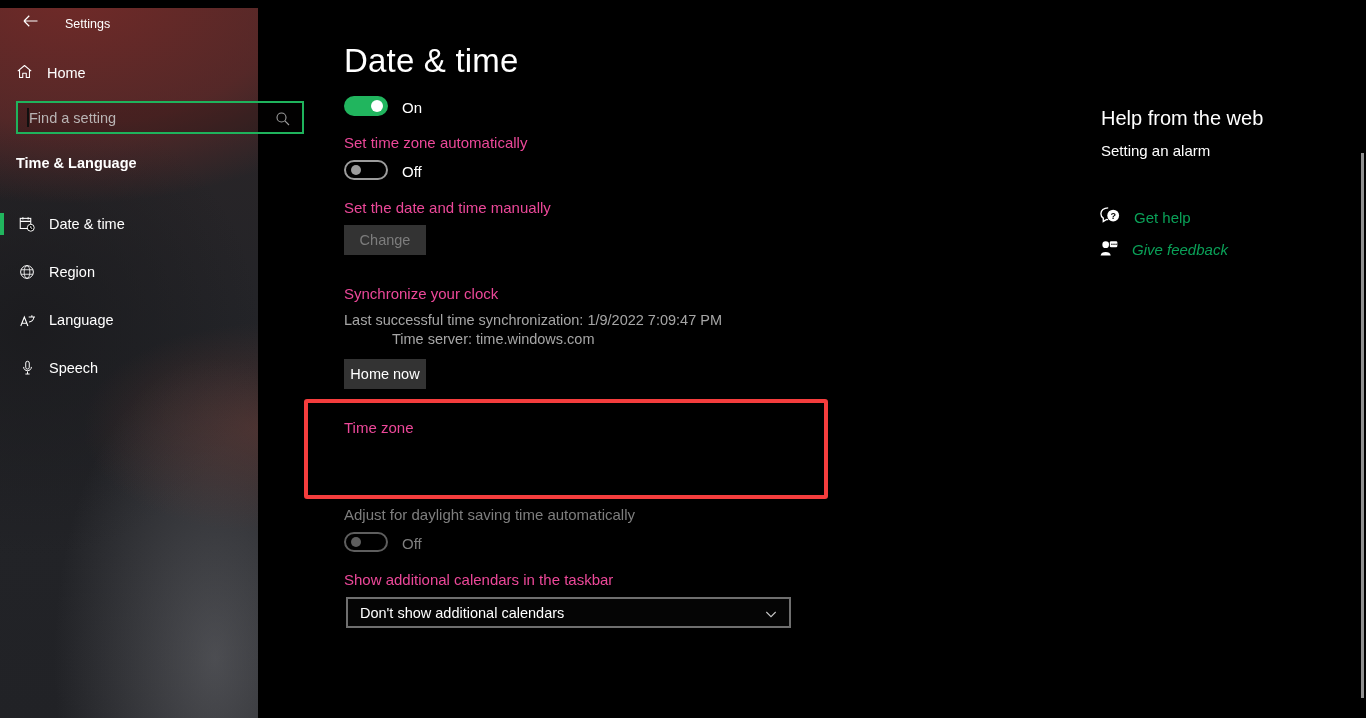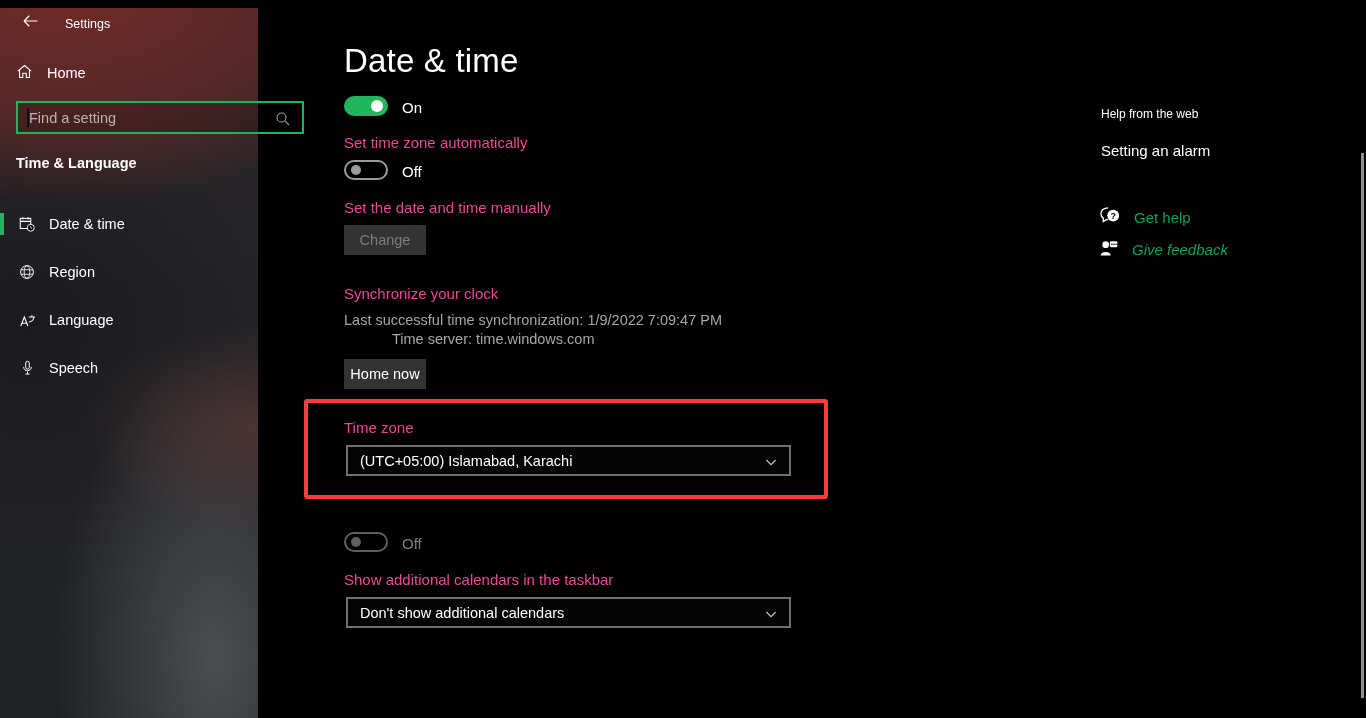--- a/index.html
+++ b/index.html
@@ -72,21 +72,21 @@
   .dropdown {
     position:absolute; width:445px; height:31px; border:2px solid #6f6f6f; background:#050505;
     display:flex; align-items:center; font-size:14.5px; color:#fff; padding-left:12px;
   }
   .dropdown .chev { position:absolute; right:10px; top:7px; }
   
   .annotation-box {
     position:absolute; left:304px; top:399px; width:524px; height:100px;
     border:4px solid #f53d3d; border-radius:3px; pointer-events:none; z-index:5;
   }
-  .help-heading { position:absolute; left:1101px; top:107px; font-size:12px; }
+  .help-heading { position:absolute; left:1101px; top:107px; font-size:20px; }
   .help-link { position:absolute; left:1101px; top:142px; font-size:15px; color:#ffffff; }
   .help-row { position:absolute; display:flex; align-items:center; gap:13px; color:#0aa158; font-size:15px; }
   .scrollbar-thumb { position:absolute; left:1361px; top:153px; width:3px; height:545px; background:#8f8f8f; }
 </style>
 </head>
 <body>
 
 <div class="sidebar">
 
   <div class="back-btn">
@@ -207,29 +207,22 @@
 
   <span class="lbl" style="left:24px; top:199px;">Set the date and time manually</span>
   <div class="btn disabled" style="left:24px; top:225px;">Change</div>
 
   <span class="lbl" style="left:24px; top:285px;">Synchronize your clock</span>
   <span class="lbl-gray" style="left:24px; top:312px;">Last successful time synchronization: 1/9/2022 7:09:47 PM</span>
   <span class="lbl-gray" style="left:24px; top:331px;margin-left:48px;">Time server: time.windows.com</span>
   <div class="btn" style="left:24px; top:359px;">Home now</div>
 
   <span class="lbl" style="left:24px; top:419px;">Time zone</span>
-  <div class="dropdown" style="left:26px; top:445px;">
-    <span>(UTC+05:00) Islamabad, Karachi</span>
-    <span class="chev">
-      <svg width="16" height="16" viewBox="0 0 24 24">
-          <path d="M5 9 L12 16 L19 9" stroke="#c8c8c8" stroke-width="1.6" fill="none"></path>
-        </svg>
-    </span>
-  </div>
-
+
+  <span class="lbl-dis" style="left:24px; top:506px;">Adjust for daylight saving time automatically</span>
   <div class="toggle off disabled" style="left:24px; top:532px;">
     <span class="knob"></span>
   </div>
   <span class="toggle-state" style="left:82px; top:535px; color:#7e7e7e;">Off</span>
 
   <span class="lbl" style="left:24px; top:571px;">Show additional calendars in the taskbar</span>
   <div class="dropdown" style="left:26px; top:597px;">
     <span>Don't show additional calendars</span>
     <span class="chev">
       <svg width="16" height="16" viewBox="0 0 24 24">

